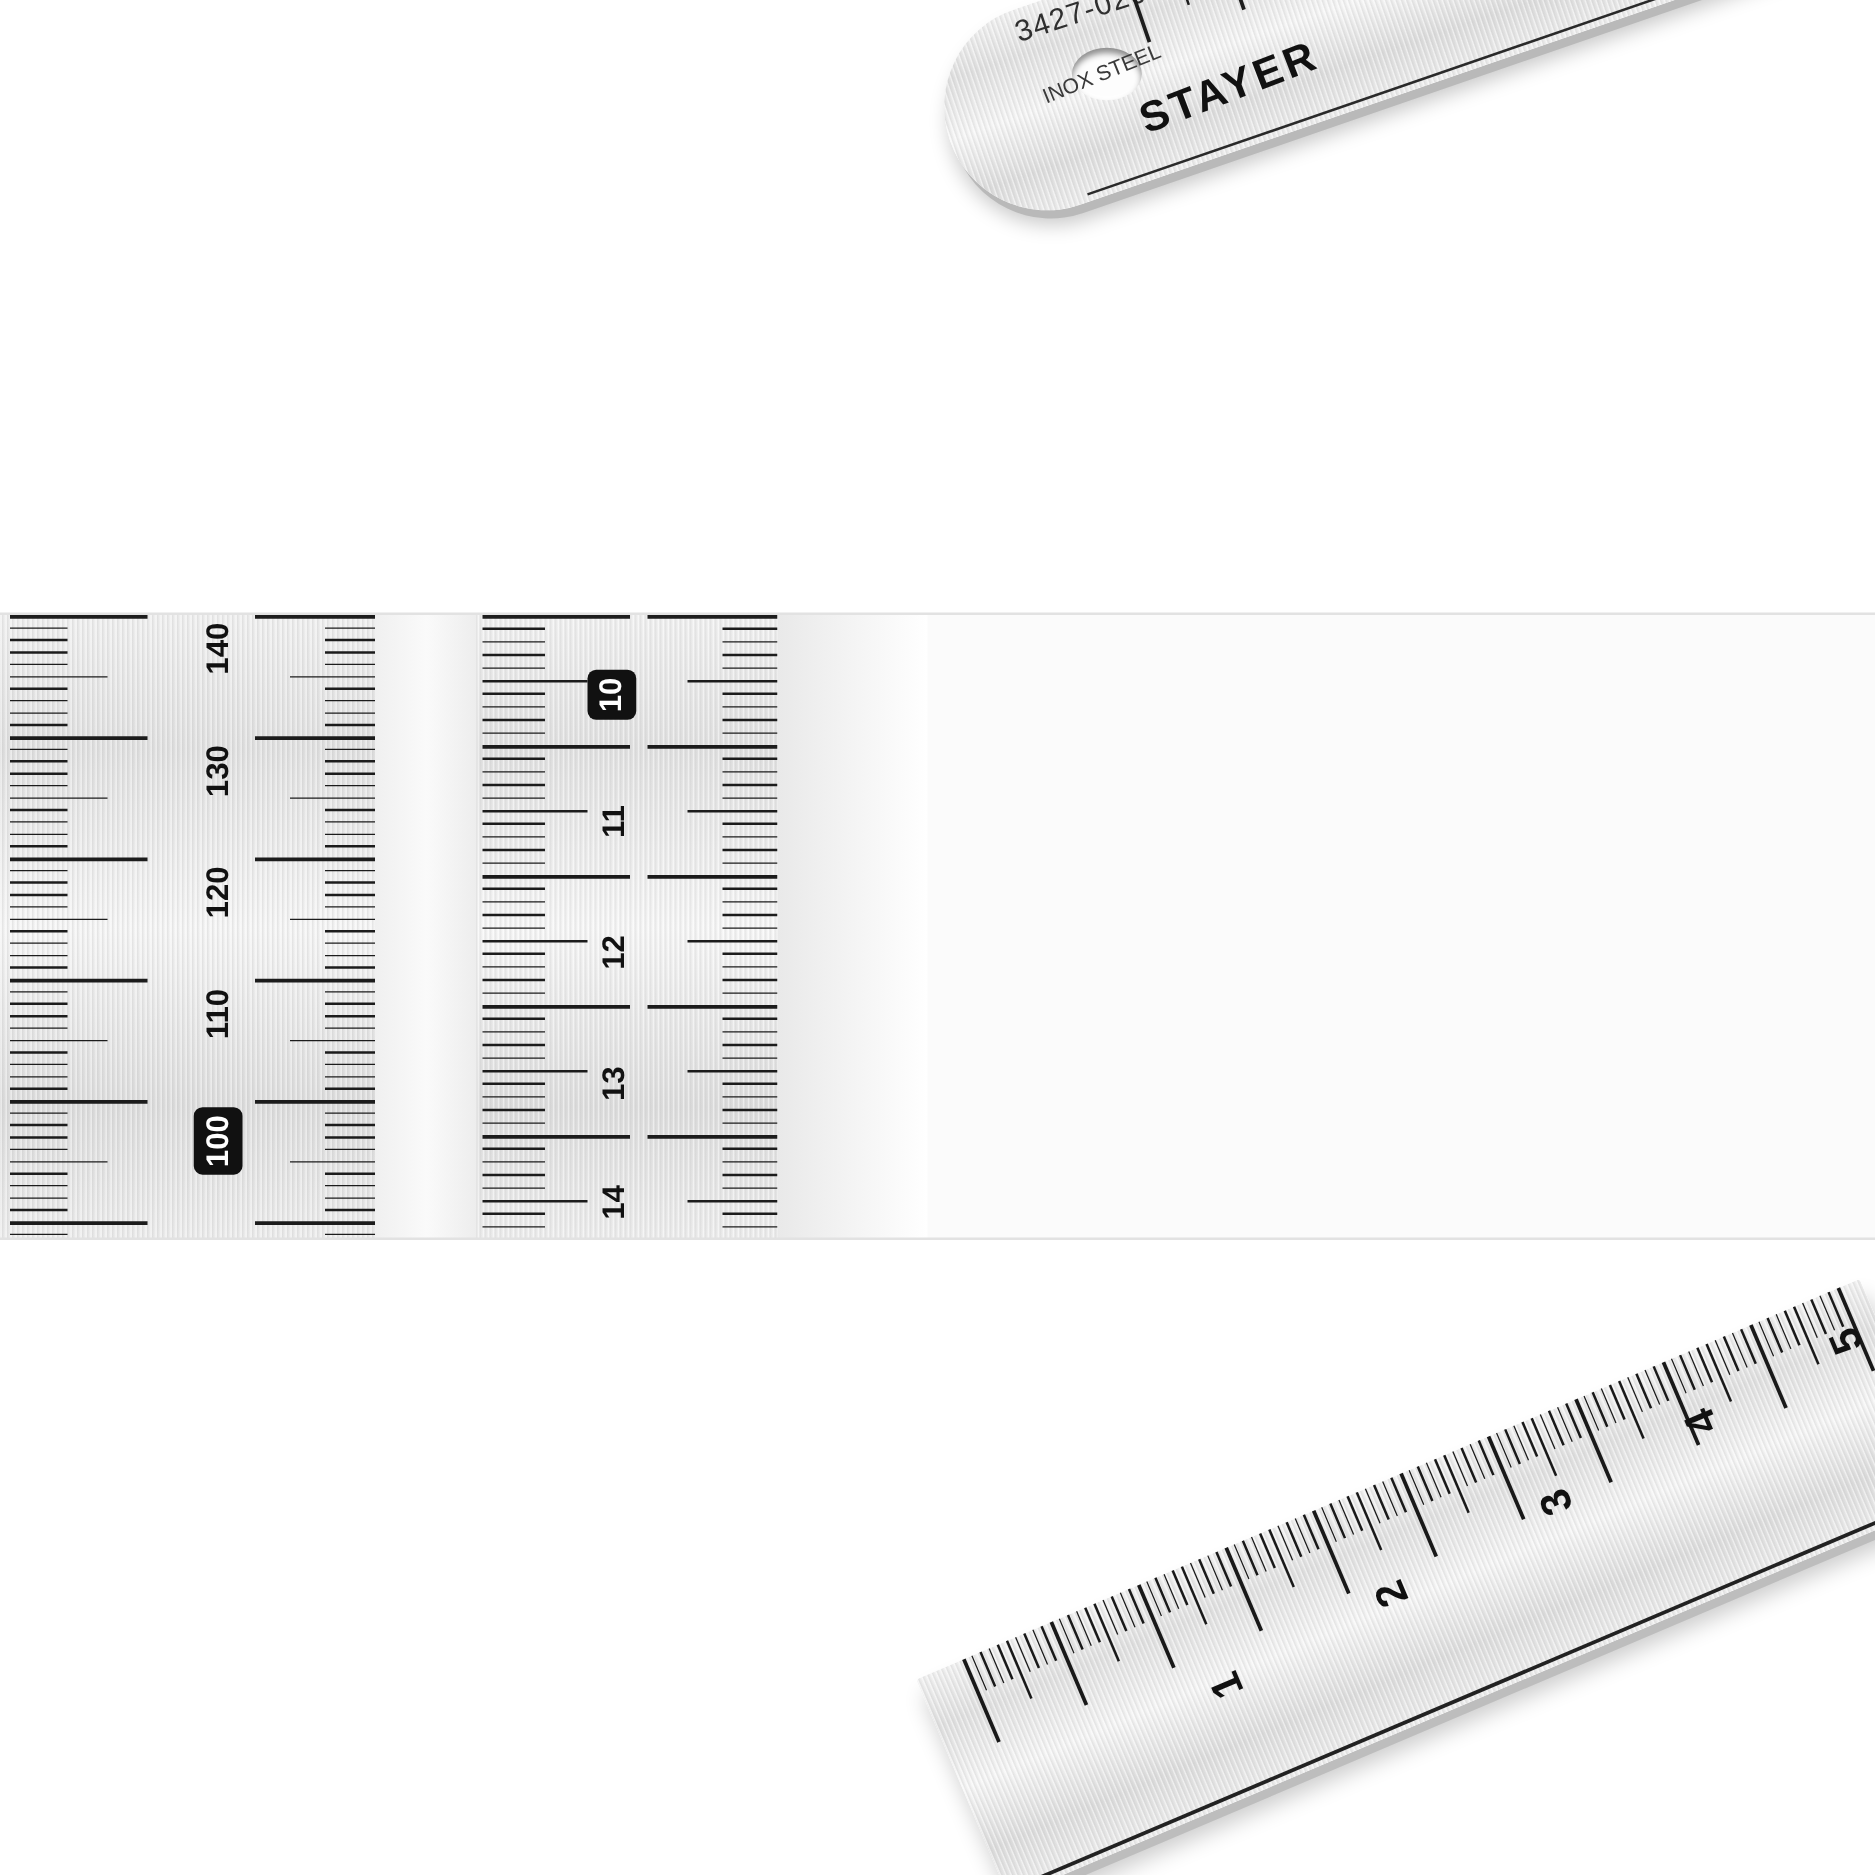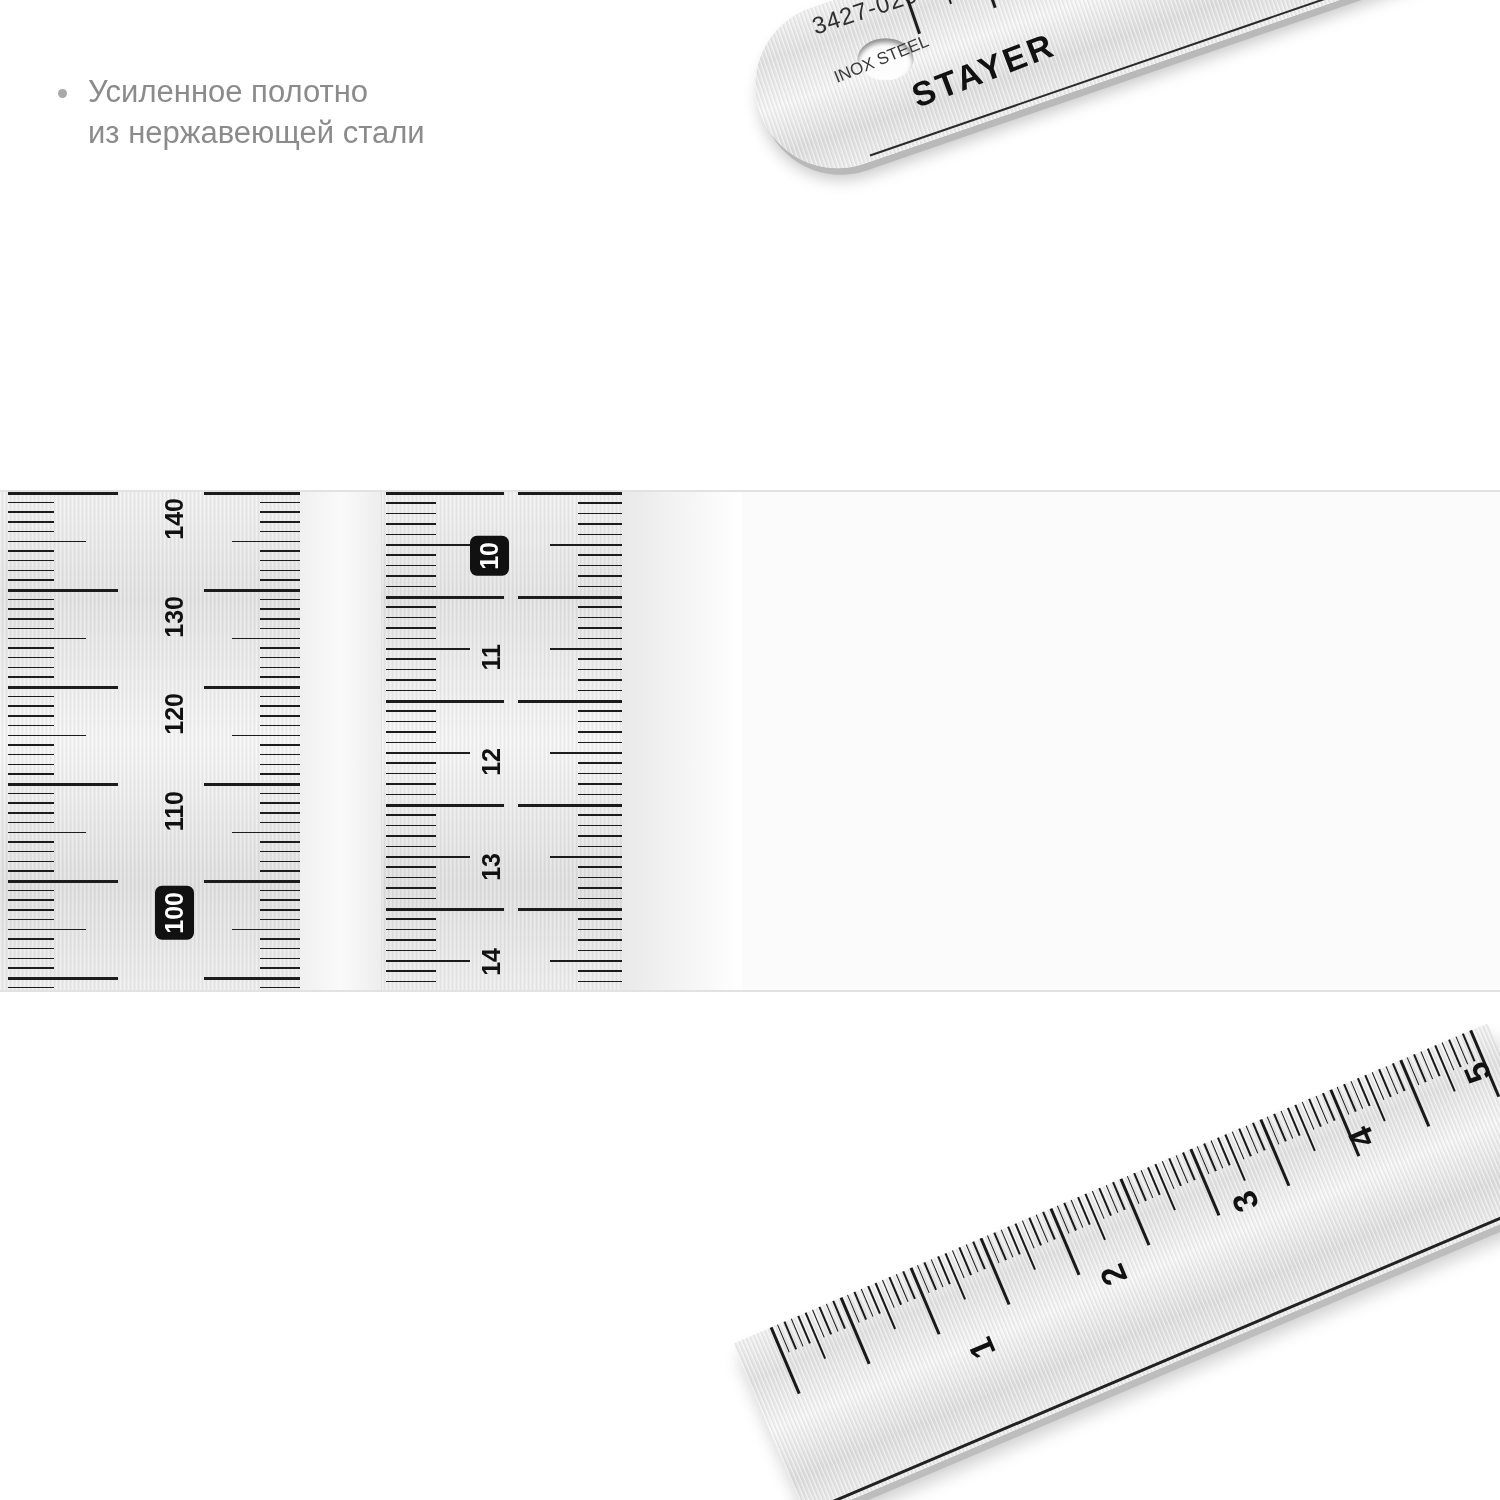--- a/index.html
+++ b/index.html
@@ -238,22 +238,20 @@
     writing-mode: vertical-rl;
     transform: rotate(180deg);
   }
 </style>
 </head>
 <body>
 
 <div class="panel" id="panel-top">
 
   <div class="bullets" id="bullets-top">
-    <div class="bullet">Усиленное полотно
-из нержавеющей стали</div>
   </div>
 
   <div id="top-ruler-wrap">
     <div id="top-ruler">
       <div class="body steel"></div>
       <div class="edge-line"></div>
       <div class="hole"></div>
 
       <div class="engrave" id="top-code">3427-020</div>
       <div class="engrave" id="top-inox">INOX

